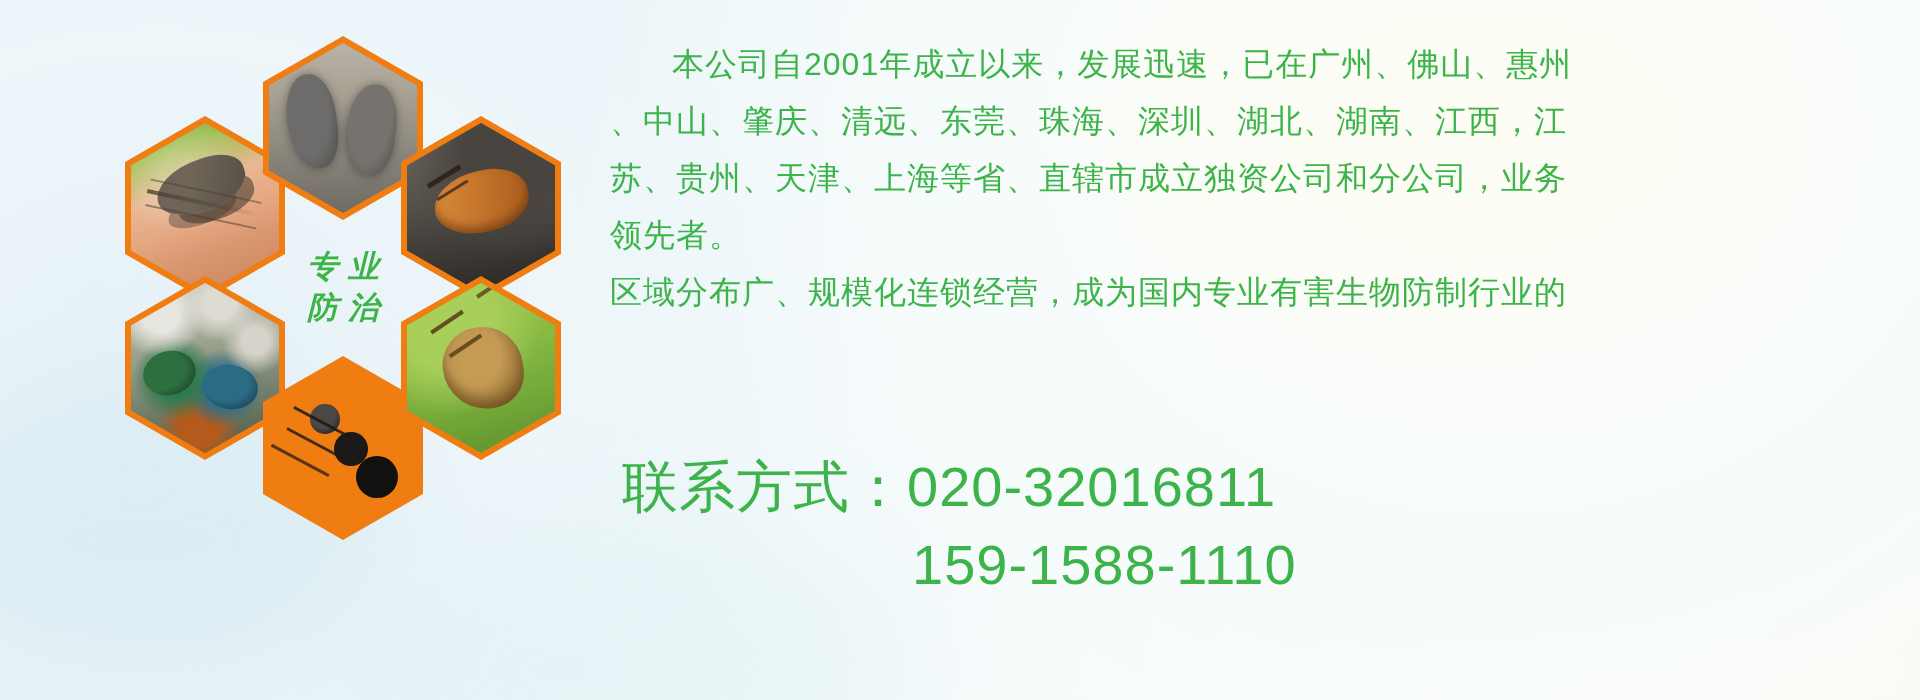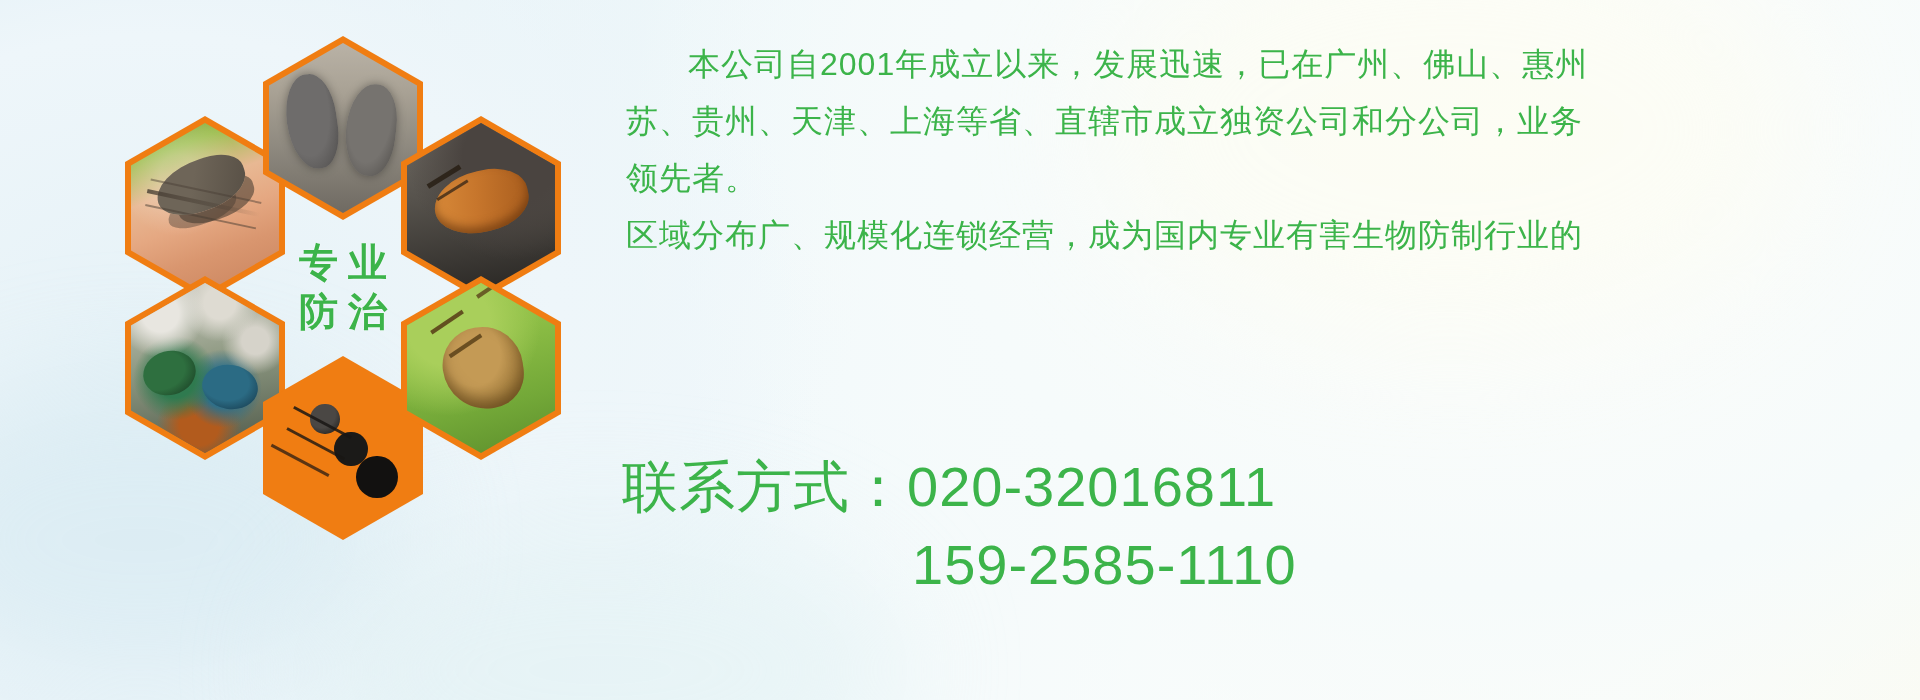--- a/index.html
+++ b/index.html
@@ -57,26 +57,27 @@
   .hex-center   { left: 168px; top: 188px; background: transparent; }
 
   .hex-center .label {
     position:absolute; inset:0;
     display:flex; flex-direction:column;
     align-items:center; justify-content:center;
     gap: 8px;
   }
   .hex-center .label span {
     color: #3cb44a;
-    font-size: 39px;
+    font-size: 31px;
     font-weight: bold;
     letter-spacing: 10px;
     text-indent: 10px;
     line-height: 1.05;
     text-shadow: 0 0 2px rgba(255,255,255,.8);
+    font-style: italic;
   }
 
   
   .art-mosquito {
     background:
       radial-gradient(circle at 32% 30%, rgba(255,255,255,.25) 0 12%, rgba(0,0,0,0) 40%),
       linear-gradient(160deg, #7aa23a 0%, #9fbf52 18%, #e8b893 38%, #e5a882 55%, #d9966f 72%, #c8835d 100%);
   }
   .art-mosquito::before {
     content:""; position:absolute; left:16%; top:22%; width:62%; height:30%;
@@ -183,21 +184,20 @@
     background: rgba(90,65,25,.9);
     transform: rotate(-34deg);
     box-shadow: 2px 30px 0 0 rgba(90,65,25,.85), 58px -4px 0 0 rgba(90,65,25,.8);
   }
 
   
   #copy {
     position: absolute;
     left: 610px; top: 36px;
     width: 1280px;
-    margin-left: 16px;
   }
   #copy p {
     color: #3cb44a;
     font-size: 32px;
     line-height: 57px;
     letter-spacing: 1px;
     font-weight: 500;
     white-space: nowrap;
   }
   #copy p.indent { text-indent: 62px; }
@@ -269,23 +269,24 @@
       <div class="label">
         <span>专业</span>
         <span>防治</span>
       </div>
     </div>
 
   </div>
 
   <div id="copy">
     <p class="indent">本公司自2001年成立以来，发展迅速，已在广州、佛山、惠州</p>
+    <p>、中山、肇庆、清远、东莞、珠海、深圳、湖北、湖南、江西，江</p>
     <p>苏、贵州、天津、上海等省、直辖市成立独资公司和分公司，业务</p>
     <p>领先者。</p>
     <p>区域分布广、规模化连锁经营，成为国内专业有害生物防制行业的</p>
   </div>
 
   <div id="contact">
     <div class="line line-1">联系方式：020-32016811</div>
-    <div class="line line-2">159-2585-1110</div>
+    <div class="line line-2">159-1588-1110</div>
   </div>
 
 </div>
 
 </body></html>

